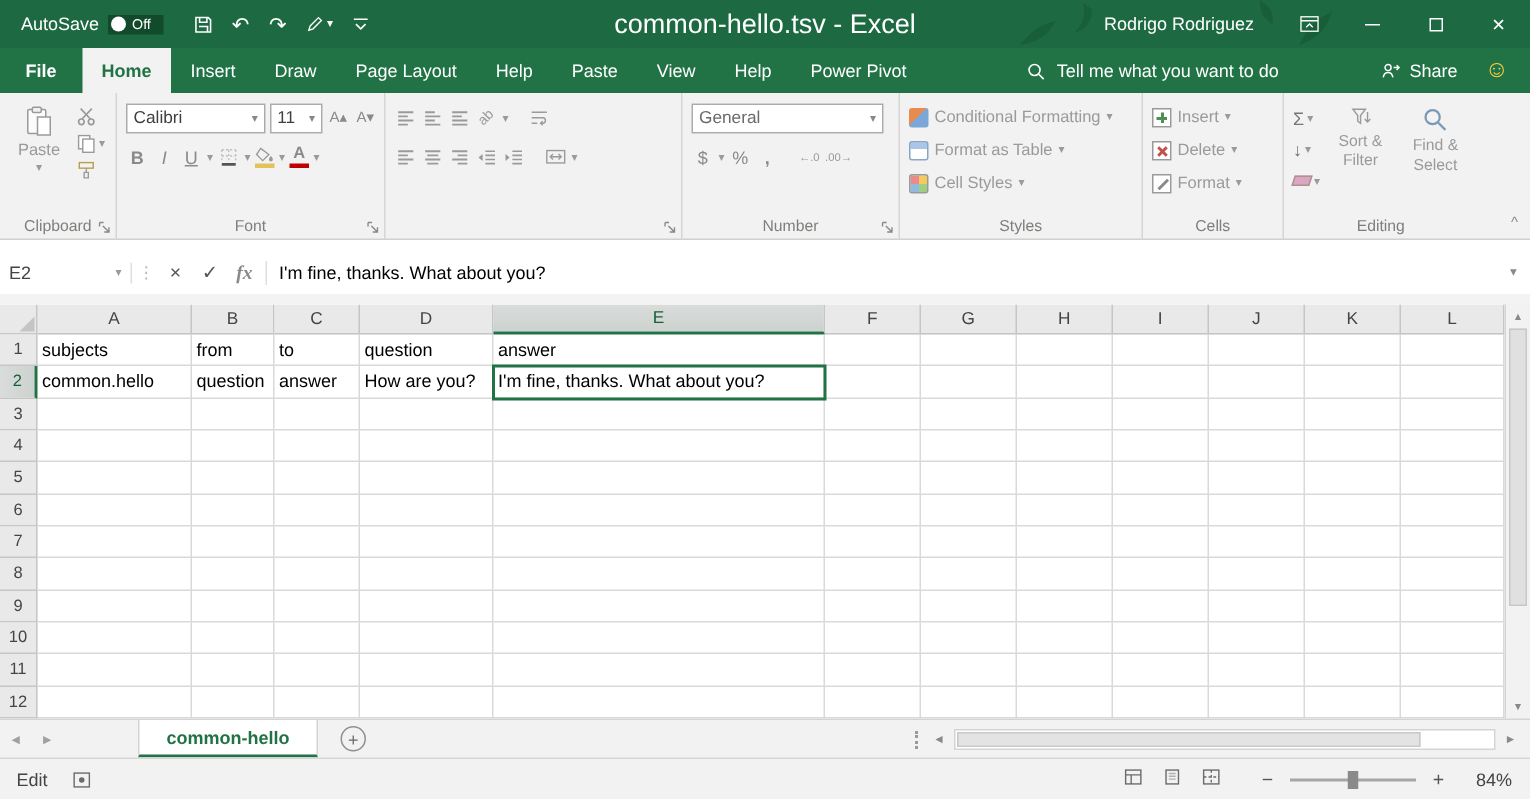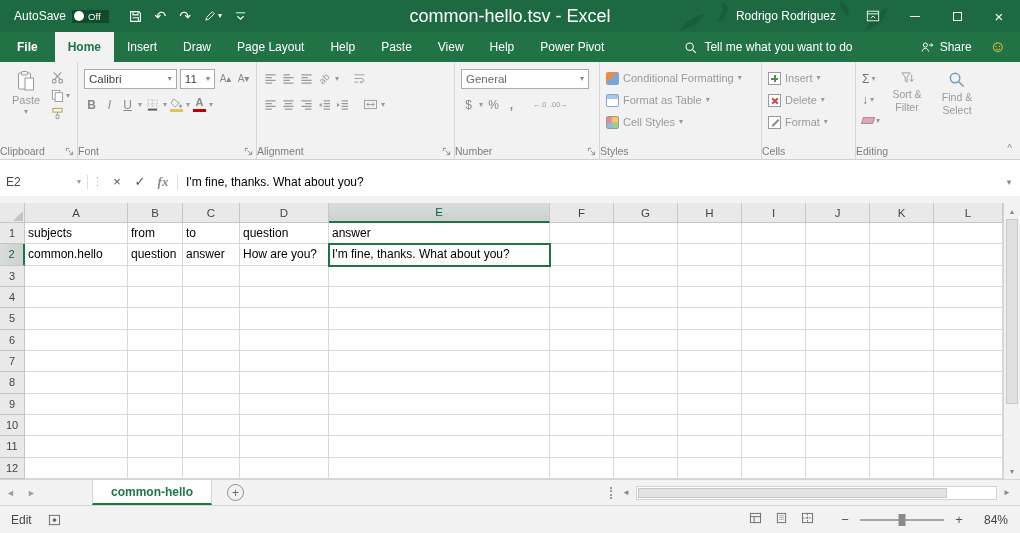--- a/index.html
+++ b/index.html
@@ -29,21 +29,21 @@
   .tab{display:flex;align-items:center;padding:0 13px;white-space:nowrap;}
   .tab.file{padding:0 17px;font-weight:bold;}
   .tab.active{background:#f1f2f1;color:#217346;font-weight:bold;}
   .tellme{display:flex;align-items:center;gap:7px;margin-left:auto;white-space:nowrap;}
   .share{display:flex;align-items:center;gap:6px;margin-left:auto;white-space:nowrap;}
   .smiley{display:flex;align-items:center;color:#f7cf46;font-size:16px;margin:0 14px 0 18px;}
 
   
   .ribbon{position:absolute;top:62px;left:0;right:0;height:98px;background:#f1f2f1;border-bottom:1px solid #d2d0ce;display:flex;}
   .group{position:relative;height:100%;border-right:1px solid #d8d6d4;padding:6px 5px 16px 6px;}
-  .glabel{position:absolute;bottom:2px;left:0;right:0;font-size:10.5px;color:#807e7c;}
+  .glabel{position:absolute;bottom:2px;left:0;right:0;text-align:center;font-size:10.5px;color:#807e7c;}
   .launcher{position:absolute;right:3px;bottom:3px;line-height:0;}
   .gray{color:#9a9a9a;}
   .frow{display:flex;align-items:center;gap:3px;height:21px;margin-bottom:5px;}
   .combo{background:#fff;border:1px solid #ababab;height:20px;display:flex;align-items:center;font-size:11.5px;color:#3f3f3f;padding:0 4px;gap:3px;}
   .combo .chev{margin-left:auto;color:#8a8886;}
   .mini{display:inline-flex;align-items:center;justify-content:center;min-width:15px;height:17px;font-size:12px;color:#8a8a8a;line-height:1;}
   .bold{font-weight:bold;}
   .ital{font-style:italic;}
   .unde{text-decoration:underline;}
   .icon-stack{display:inline-flex;flex-direction:column;align-items:center;line-height:1;}
@@ -369,21 +369,20 @@
             </svg>
           </span>
         <span class="mini" style="margin-left:10px">
             <svg width="15" height="11" viewBox="0 0 16 12">
               <rect x="1.5" y="1.5" width="13" height="9" fill="none" stroke="#9a9a9a"></rect>
               <path d="M4 6h8M10 4l2 2-2 2M6 4L4 6l2 2" fill="none" stroke="#9a9a9a"></path>
             </svg>
           </span>
         <span class="chev gray">▾</span>
       </div>
-      <span class="glabel">Alignment</span>
       <span class="launcher"><svg width="9" height="9" viewBox="0 0 10 10">
             <path d="M1.5 1.5h3M1.5 1.5v3M4 4l4 4M8.5 5v3.5H5" fill="none" stroke="#8a8886"></path>
           </svg></span>
     </div>
 
     <div class="group" style="width:145px">
       <div class="frow">
         <span class="combo" style="width:128px;color:#6a6a6a">
             <span>General</span>
             <span class="chev">▾</span>

